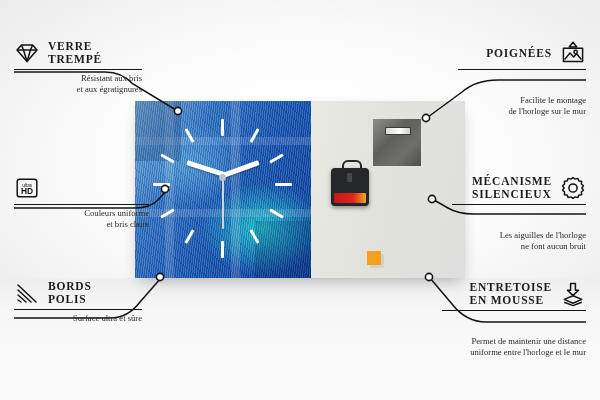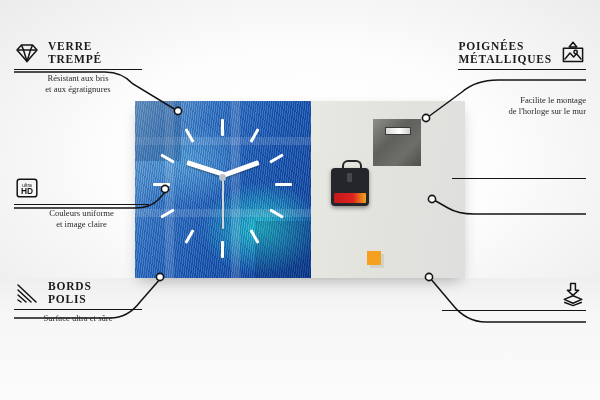--- a/index.html
+++ b/index.html
@@ -25,21 +25,21 @@
   }
   .feat.left .ttl{text-align:left;}
   .feat.right .ttl{text-align:left;}
   .feat .rule{
     height:0;border-top:1.4px solid #141414;margin-top:3px;
   }
   .feat .sub{
     font-family:"Liberation Serif", serif;
     font-size:8.6px;color:#2a2a2a;line-height:10.5px;margin-top:3px;
   }
-  .feat.left .sub{text-align:center;}
+  .feat.left .sub{text-align:right;}
   .feat.right .sub{text-align:right;margin-top:25px;}
   .ico{width:26px;height:26px;flex:0 0 26px;display:block;}
   .ico svg{display:block;width:26px;height:26px;}
 
   
   #product{
     position:absolute;left:135px;top:101px;width:330px;height:177px;
     box-shadow:0 6px 14px -4px rgba(0,0,0,.28);
   }
   #front{
@@ -187,21 +187,21 @@
     <div class="row">
       <span class="ico">
         <svg viewBox="0 0 26 26">
           <rect x="3.2" y="4.2" width="19.6" height="17.6" rx="2.4" fill="none" stroke="#141414" stroke-width="1.5"></rect>
           <text x="13" y="11.6" font-family="Liberation Sans, sans-serif" font-size="5" text-anchor="middle" fill="#141414">ultra</text>
           <text x="13" y="19.4" font-family="Liberation Sans, sans-serif" font-size="8.4" font-weight="bold" text-anchor="middle" fill="#141414">HD</text>
         </svg>
       </span>
     </div>
     <div class="rule"></div>
-    <div class="sub"><span>Couleurs uniforme</span><br><span>et image claire</span></div>
+    <div class="sub"><span>Couleurs uniforme</span><br><span>et bris claire</span></div>
   </div>
 
   <div class="feat left" style="left:14px;top:280px;width:128px;">
     <div class="row">
       <span class="ico">
         <svg viewBox="0 0 26 26">
             <g stroke="#141414" stroke-width="1.5" stroke-linecap="round">
           <line x1="4" y1="5" x2="22" y2="22"></line>
           <line x1="4" y1="10" x2="17" y2="22"></line>
           <line x1="4" y1="15" x2="12" y2="22"></line>
@@ -210,48 +210,62 @@
           </svg>
       </span>
       <span class="ttl"><span>BORDS</span><br><span>POLIS</span></span>
     </div>
     <div class="rule"></div>
     <div class="sub"><span>Surface ultra et sûre</span></div>
   </div>
 
   <div class="feat right" style="left:458px;top:40px;width:128px;">
     <div class="row">
-      <span class="ttl"><span>POIGNÉES</span><br><span>MÉTALLIQUES</span></span>
+      <span class="ttl"><span>POIGNÉES</span><br></span>
       <span class="ico">
         <svg viewBox="0 0 26 26">
             <g fill="none" stroke="#141414" stroke-width="1.5" stroke-linejoin="round">
           <path d="M13 2.2 L9.2 7 H16.8 Z"></path>
           <rect x="3.4" y="8.2" width="19.2" height="13.4"></rect>
           <path d="M4.6 19.4 L10 13 L13.6 17 L16.6 13.8 L21.4 19.4"></path>
           <circle cx="15.6" cy="12" r="1.7"></circle>
         </g>
           </svg>
       </span>
     </div>
     <div class="rule"></div>
     <div class="sub"><span>Facilite le montage</span><br><span>de l'horloge sur le mur</span></div>
   </div>
 
   <div class="feat right" style="left:452px;top:175px;width:134px;">
-    <div class="rule"></div>
+    <div class="row">
+      <span class="ttl"><span>MÉCANISME</span><br><span>SILENCIEUX</span></span>
+      <span class="ico">
+        <svg viewBox="0 0 26 26">
+            <g fill="none" stroke="#141414" stroke-width="1.5" stroke-linejoin="round">
+          <path d="M13 2.6 L15.2 4.1 L17.8 3.4 L18.9 5.9 L21.6 6.3 L21.4 9.0 L23.4 10.8 L21.9 13 L23.4 15.2 L21.4 17 L21.6 19.7 L18.9 20.1 L17.8 22.6 L15.2 21.9 L13 23.4 L10.8 21.9 L8.2 22.6 L7.1 20.1 L4.4 19.7 L4.6 17 L2.6 15.2 L4.1 13 L2.6 10.8 L4.6 9.0 L4.4 6.3 L7.1 5.9 L8.2 3.4 L10.8 4.1 Z"></path>
+          <circle cx="13" cy="13" r="4.1"></circle>
+        </g>
+          </svg>
+      </span>
+    </div>
+    <div class="rule"></div>
+    <div class="sub"><span>Les aiguilles de l'horloge</span><br><span>ne font aucun bruit</span></div>
   </div>
 
   <div class="feat right" style="left:442px;top:281px;width:144px;">
     <div class="row">
+      <span class="ttl"><span>ENTRETOISE</span><br><span>EN MOUSSE</span></span>
       <span class="ico">
         <svg viewBox="0 0 26 26">
             <g fill="none" stroke="#141414" stroke-width="1.5" stroke-linejoin="round">
           <path d="M10.6 2.4 H15.4 V9.2 H18.6 L13 14.4 L7.4 9.2 H10.6 Z"></path>
           <path d="M13 14.8 L21.8 18.4 L13 22.2 L4.2 18.4 Z"></path>
           <path d="M4.2 21.2 L13 24.6 L21.8 21.2"></path>
         </g>
           </svg>
       </span>
     </div>
     <div class="rule"></div>
+    <div class="sub"><span>Permet de maintenir une distance</span><br><span>uniforme entre l'horloge et le mur</span></div>
   </div>
 
 </div>
 
 </body></html>

